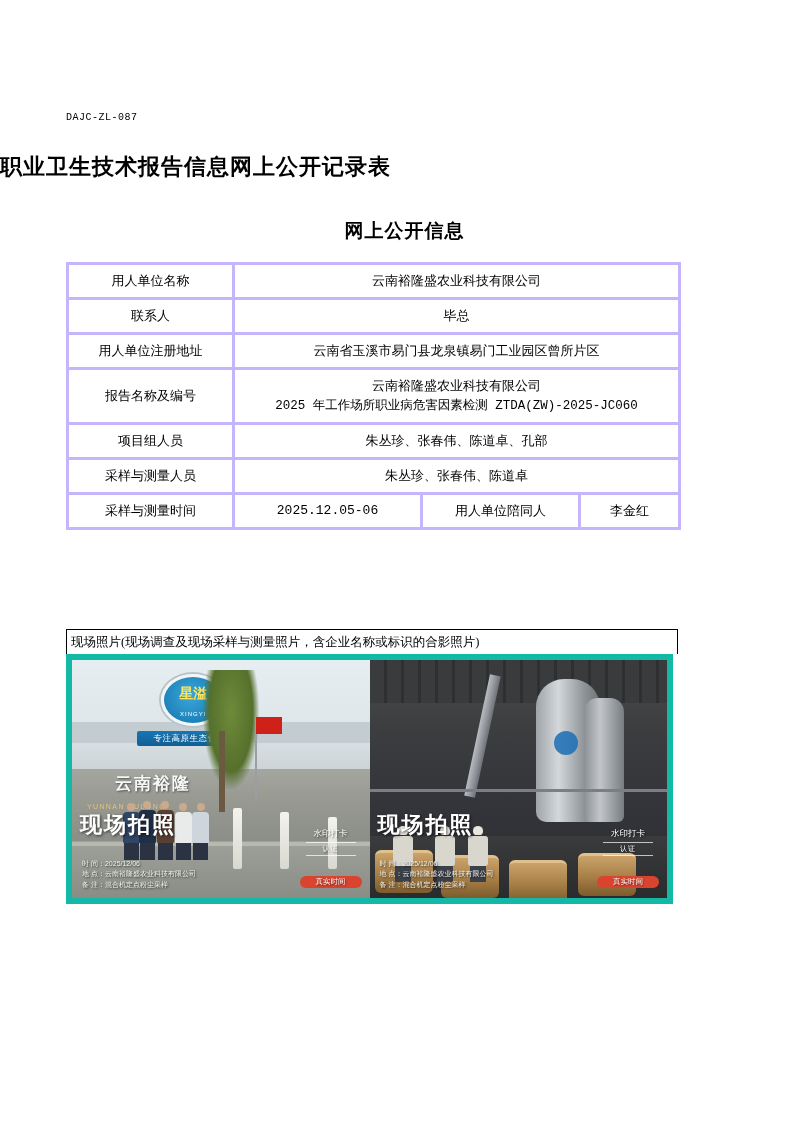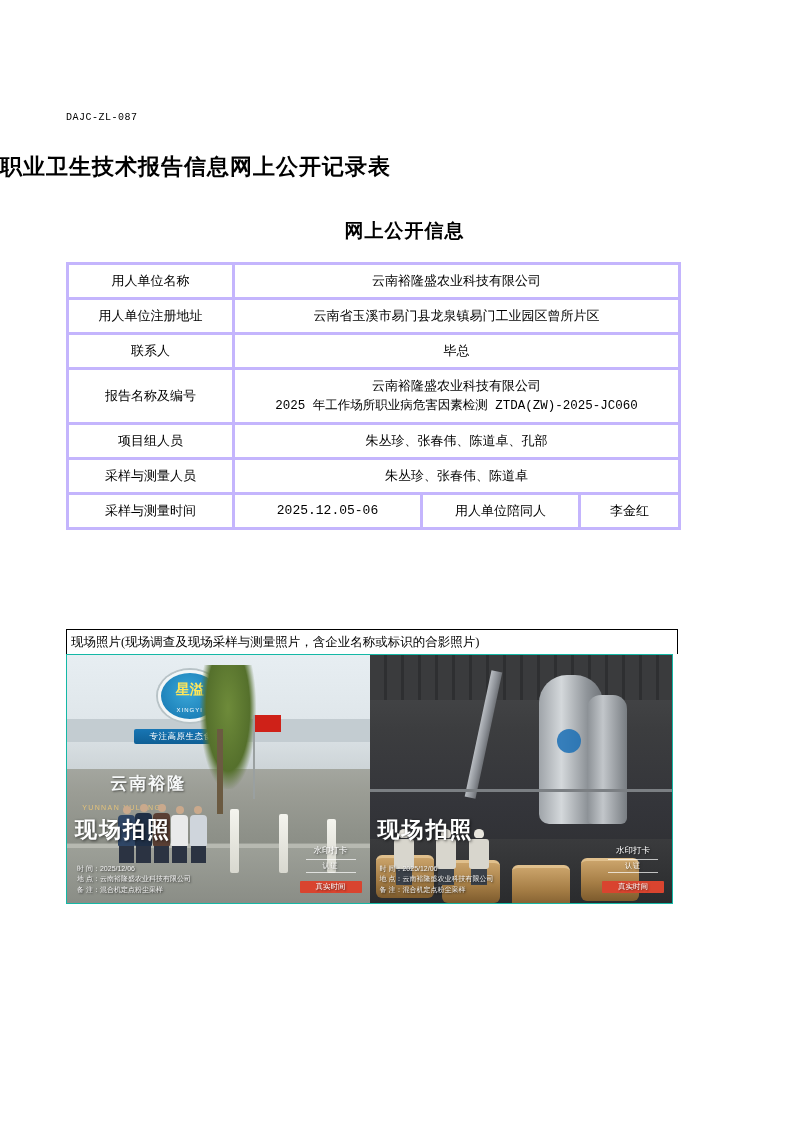--- a/index.html
+++ b/index.html
@@ -93,21 +93,21 @@
     padding: 4px 4px 4px 4px;
     line-height: 1.3;
   }
   .photo-box {
     position: absolute;
     left: 66px;
     top: 654px;
     width: 607px;
     height: 250px;
     box-sizing: border-box;
-    border: 1px solid #14b8a6;
+    border: 6px solid #14b8a6;
     display: flex;
     overflow: hidden;
     justify-content: space-between;
   }
   .photo {
     position: relative;
     width: 50%;
     height: 100%;
     overflow: hidden;
   }
@@ -357,25 +357,25 @@
     bottom: 10px;
     width: 62px;
     text-align: center;
     font-family: "Liberation Sans", "DejaVu Sans", sans-serif;
     color: #ffffff;
     text-shadow: 1px 1px 2px rgba(0,0,0,.6);
   }
   .wm-badge .b1 { font-size: 8.5px; }
   .wm-badge .b2 { font-size: 7px; letter-spacing: 1px; border-top: 1px solid rgba(255,255,255,.7); border-bottom: 1px solid rgba(255,255,255,.7); margin: 2px 6px; padding: 1px 0; }
   .wm-badge .b3 {
-    margin-top: 8px;
+    margin-top: 20px;
     background: #d9442f;
     color: #fff;
     font-size: 7.5px;
-    border-radius: 1px;
+    border-radius: 6px;
     padding: 1px 0;
   }
 </style>
 </head>
 <body>
 
 <div class="page">
 
   <div class="doc-code">DAJC-ZL-087</div>
 
@@ -388,26 +388,26 @@
       <col style="width:188px">
       <col style="width:158px">
       <col style="width:100px">
     </colgroup>
     <tbody>
       <tr>
         <td class="label">用人单位名称</td>
         <td class="val" colspan="3">云南裕隆盛农业科技有限公司</td>
       </tr>
       <tr>
+        <td class="label">联系人</td>
+        <td class="val" colspan="3">毕总</td>
+      </tr>
+      <tr>
         <td class="label">用人单位注册地址</td>
         <td class="val" colspan="3">云南省玉溪市易门县龙泉镇易门工业园区曾所片区</td>
-      </tr>
-      <tr>
-        <td class="label">联系人</td>
-        <td class="val" colspan="3">毕总</td>
       </tr>
       <tr>
         <td class="label">报告名称及编号</td>
         <td class="val" colspan="3">
           <span class="rep-line1">云南裕隆盛农业科技有限公司</span>
           <span class="rep-line2">2025 年工作场所职业病危害因素检测 ZTDA(ZW)-2025-JC060</span>
         </td>
       </tr>
       <tr>
         <td class="label">项目组人员</td>

